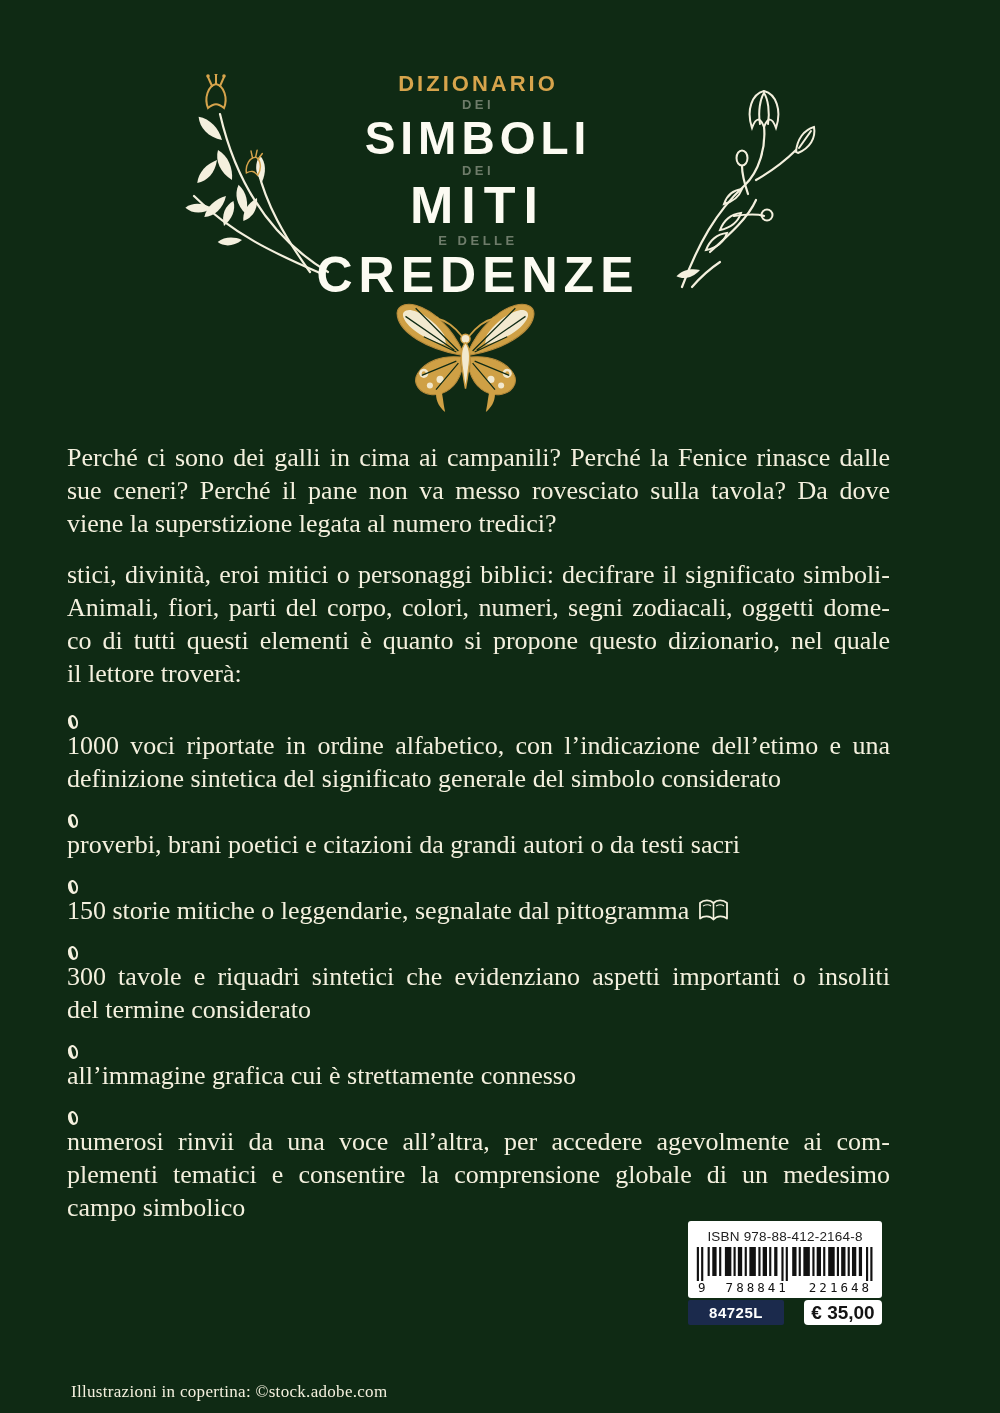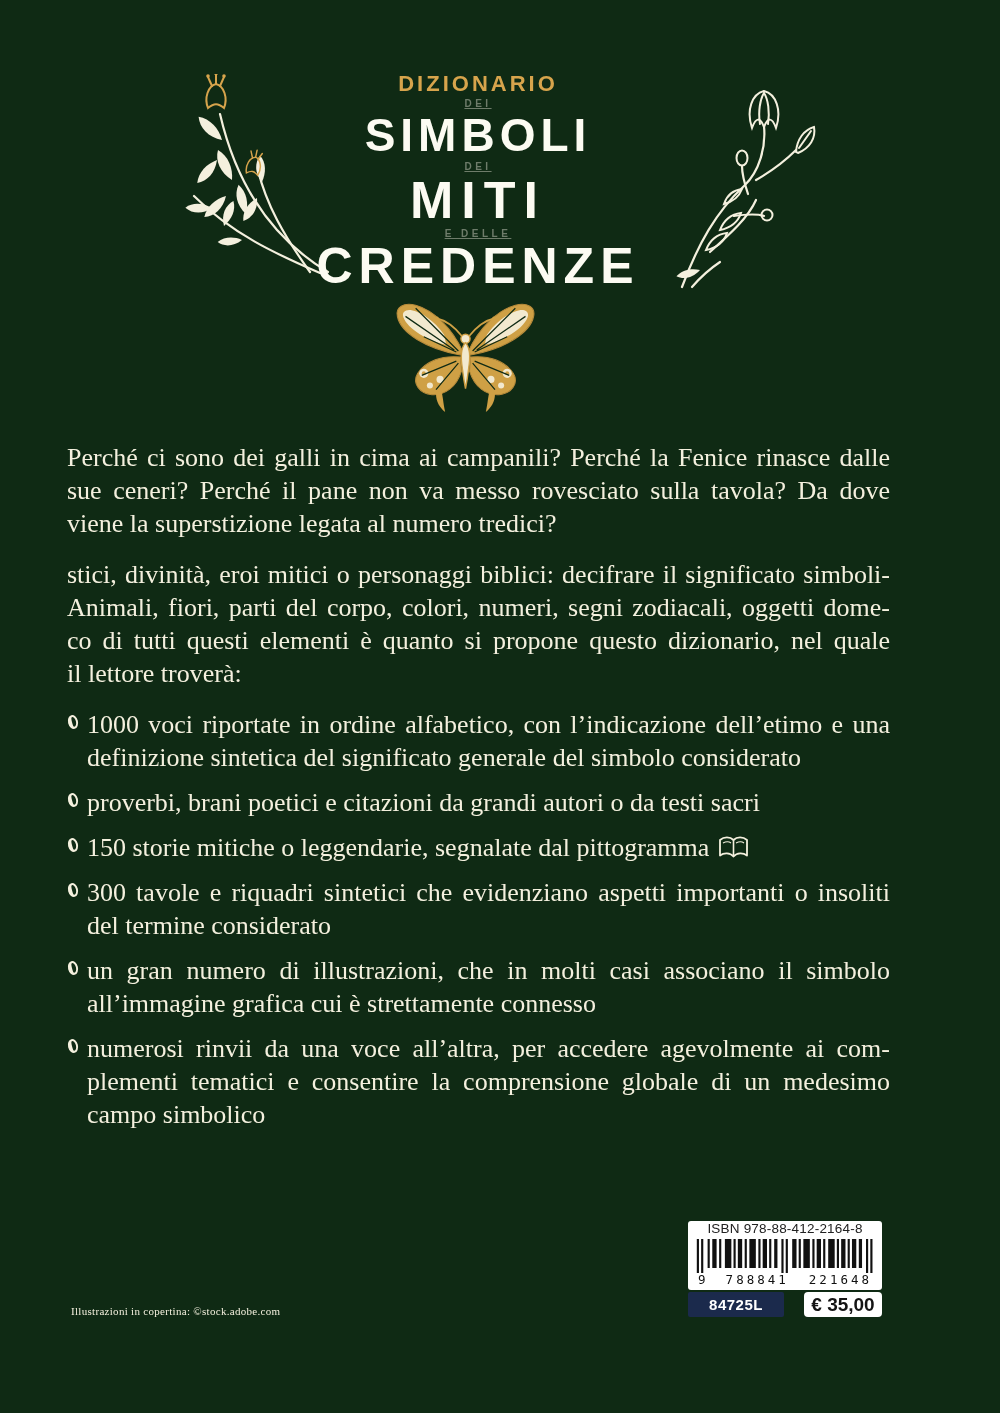--- a/index.html
+++ b/index.html
@@ -9,64 +9,64 @@
   *{box-sizing:border-box;}
   html,body{margin:0;padding:0;}
   body{width:1000px;height:1413px;background:var(--background);
        font-family:"Liberation Serif",serif;position:relative;overflow:hidden;}
   .cover{position:absolute;inset:0;}
 
   
   .masthead{position:absolute;top:74px;left:0;width:956px;text-align:center;
             font-family:"Liberation Sans",sans-serif;font-weight:bold;line-height:0.95;}
   .kicker{font-size:22px;letter-spacing:3px;color:var(--gold);}
-  .connector{font-size:10px;letter-spacing:3.5px;color:var(--muted);margin-top:4px;text-decoration:underline;}
+  .connector{font-size:13px;letter-spacing:3.5px;color:var(--muted);margin-top:4px;}
   .t1{font-size:46px;letter-spacing:5px;color:var(--bright);margin-top:6px;}
   .t2{font-size:52px;letter-spacing:8px;color:var(--bright);margin-top:4px;}
   .t3{font-size:50px;letter-spacing:6px;color:var(--bright);margin-top:5px;}
 
   
   .sprig-left{position:absolute;left:158px;top:74px;}
   .sprig-right{position:absolute;left:664px;top:84px;}
   .butterfly{position:absolute;left:388px;top:294px;}
 
   
   .copy{position:absolute;top:441px;left:67px;width:823px;color:var(--cream);
         font-size:26px;line-height:33px;}
   .para{margin:0;}
   .para + .para{margin-top:18px;}
   .line.jl{text-align:justify;text-align-last:justify;}
   .line.ll{text-align:left;}
   ul.bullets{list-style:none;margin:18px 0 0;padding:0;}
-  ul.bullets li{display:flex;margin-bottom:12px;}
+  ul.bullets li{display:flex;margin-bottom:12px;flex-direction:column;}
   .marker{flex:0 0 auto;width:10px;height:14px;border:2.4px solid var(--cream);
           border-left-width:4px;border-radius:50%;transform:rotate(-14deg);
           margin:7px 9px 0 1px;}
   .btext{flex:1;min-width:0;}
   .book-icon{vertical-align:-4px;margin-left:9px;}
 
   
   .isbn-wrap{position:absolute;left:688px;top:1221px;width:194px;
              font-family:"Liberation Sans",sans-serif;}
-  .isbn-main{background:#fff;border-radius:3px;padding:0 7px 3px;}
+  .isbn-main{background:#fff;border-radius:3px;padding:8px 7px 3px;}
   .isbn-label{font-size:13.5px;color:#222;text-align:center;letter-spacing:0.2px;}
   .bars{display:block;width:100%;height:34px;margin-top:3px;}
   .digits{display:flex;justify-content:space-between;align-items:baseline;
           font-family:"DejaVu Sans Mono",monospace;font-size:12.5px;color:#111;
           padding:0 3px;margin-top:-1px;}
   .digits .grp{letter-spacing:3px;}
   .isbn-footer{display:flex;gap:20px;margin-top:2px;height:25px;}
   .code-cell{width:96px;background:var(--navy);color:#fff;font-weight:bold;
              font-size:15px;letter-spacing:0.5px;display:flex;align-items:center;
              justify-content:center;border-radius:2px;}
   .price-cell{flex:1;background:#fff;color:var(--ink);font-weight:bold;font-size:19px;
               display:flex;align-items:center;justify-content:center;border-radius:4px;}
 
   
-  .credit{position:absolute;left:71px;top:1305px;font-size:11px;color:var(--cream);
+  .credit{position:absolute;left:71px;top:1382px;font-size:17px;color:var(--cream);
           letter-spacing:0.3px;}
 </style>
 </head>
 <body>
 
 <div class="cover">
 
   <svg class="sprig-left" width="178" height="200" viewBox="0 0 178 200">
     <g stroke="#f4f0de" stroke-width="2.2" fill="none" stroke-linecap="round">
       <path d="M170,198 C120,168 80,118 62,40"></path>
@@ -209,21 +209,20 @@
       <li>
         <span class="marker"></span>
         <div class="btext">
           <div class="line jl">300 tavole e riquadri sintetici che evidenziano aspetti importanti o insoliti</div>
           <div class="line ll">del termine considerato</div>
         </div>
       </li>
       <li>
         <span class="marker"></span>
         <div class="btext">
-          <div class="line jl">un gran numero di illustrazioni, che in molti casi associano il simbolo</div>
           <div class="line ll">all’immagine grafica cui è strettamente connesso</div>
         </div>
       </li>
       <li>
         <span class="marker"></span>
         <div class="btext">
           <div class="line jl">numerosi rinvii da una voce all’altra, per accedere agevolmente ai com-</div>
           <div class="line jl">plementi tematici e consentire la comprensione globale di un medesimo</div>
           <div class="line ll">campo simbolico</div>
         </div>

